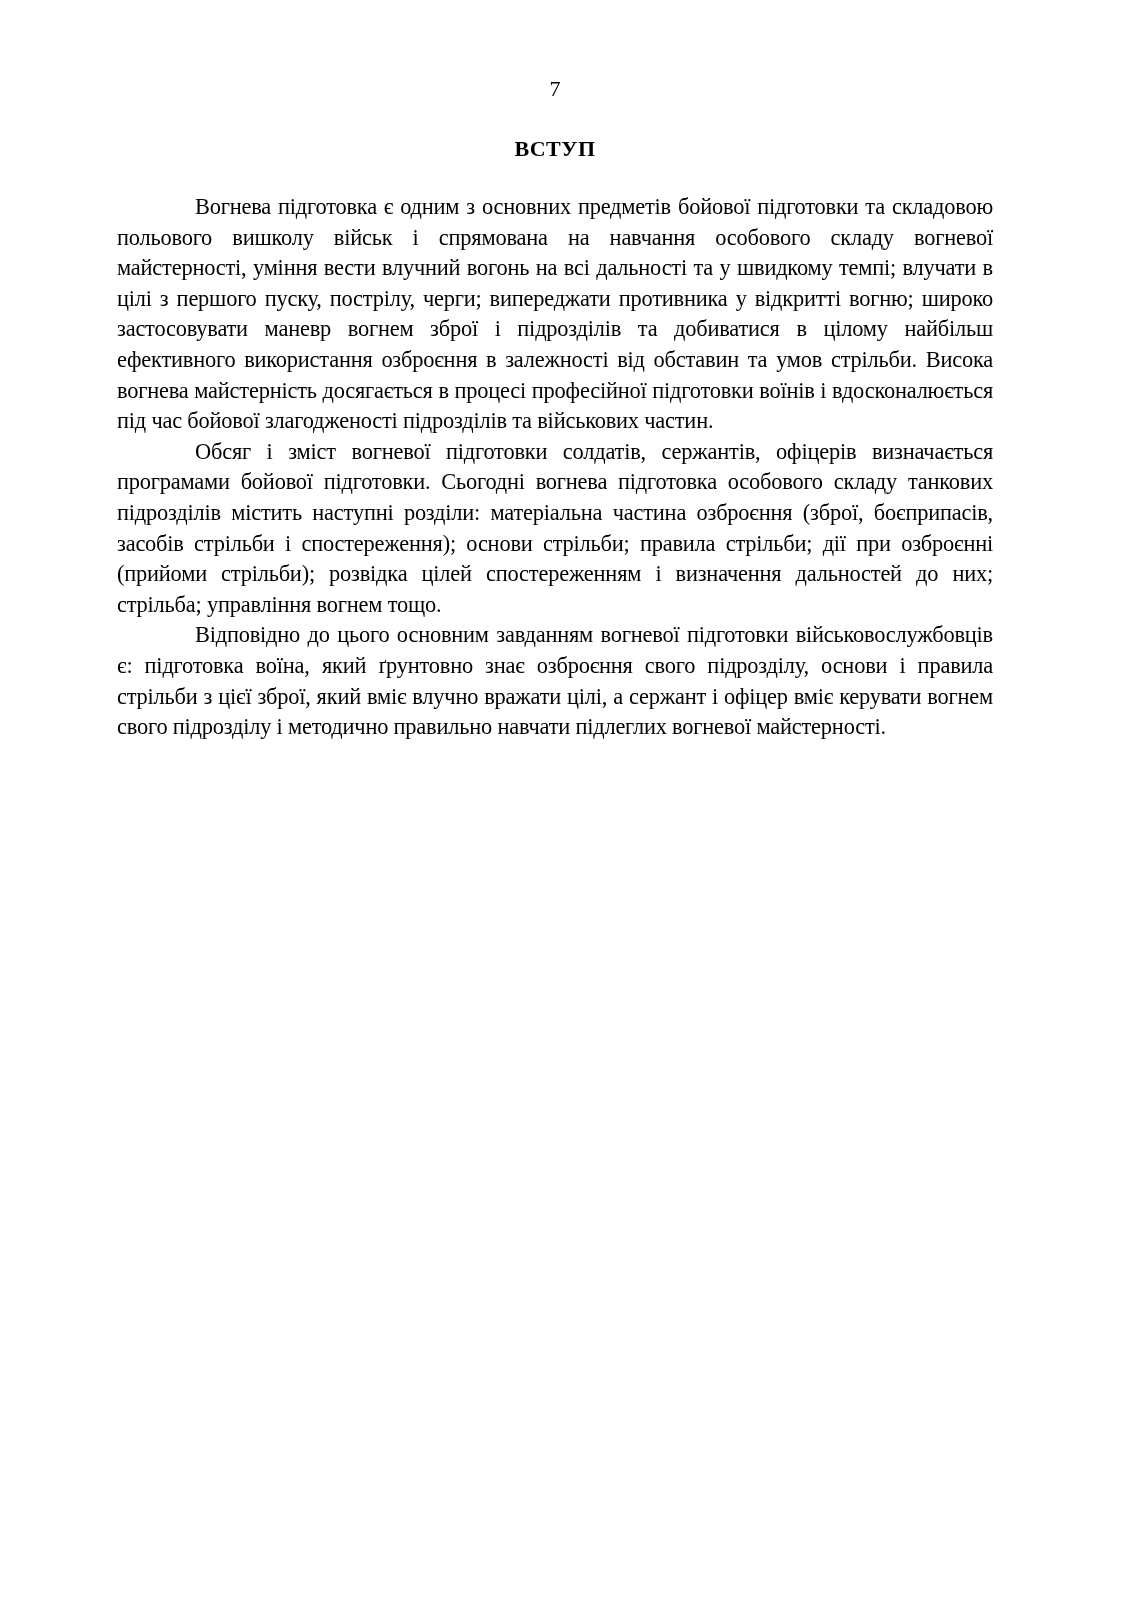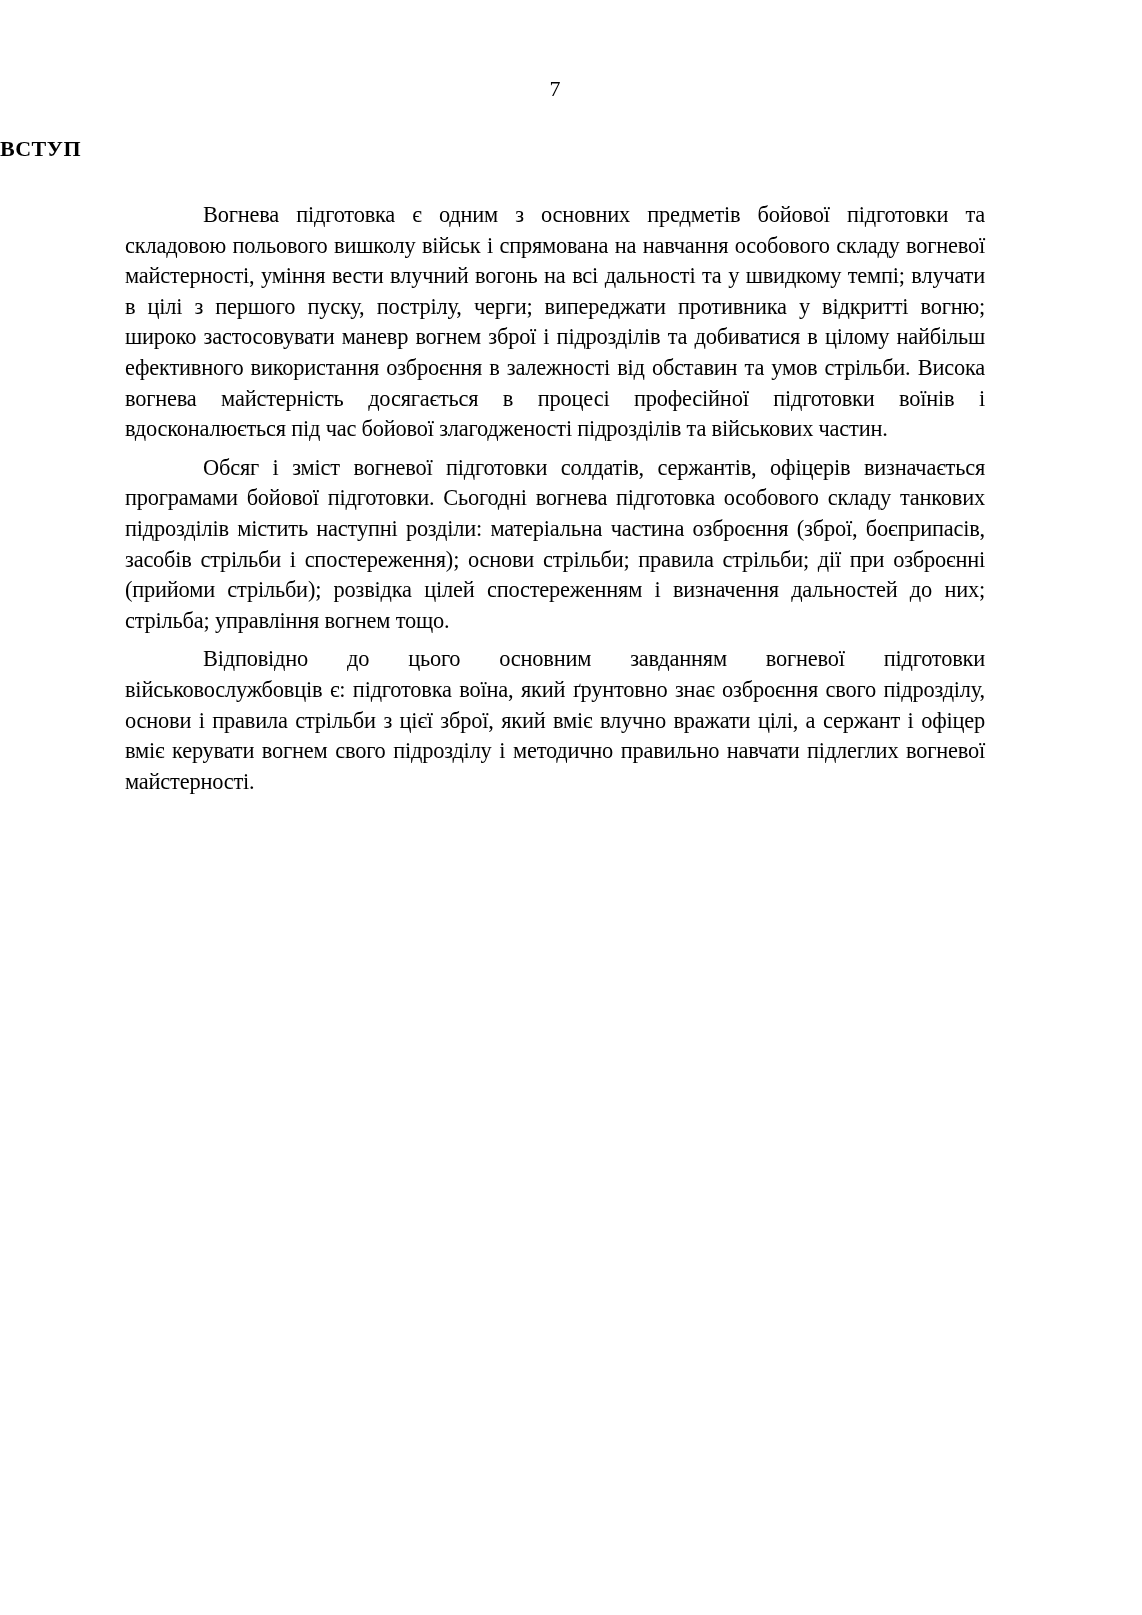--- a/index.html
+++ b/index.html
@@ -8,28 +8,28 @@
     position: absolute; left: 0; top: 0; width: 1142px; height: 1615px;
     background: #ffffff; color: #000000;
     font-family: "Liberation Serif", "DejaVu Serif", serif;
   }
   .page-number {
     position: absolute; top: 76px; left: 0; width: 1110px;
     text-align: center; font-size: 22px; line-height: 26px;
   }
   .title {
     position: absolute; top: 136px; left: 0; width: 1110px;
-    text-align: left; font-size: 22px; font-weight: bold; line-height: 26px;
+    text-align: center; font-size: 22px; font-weight: bold; line-height: 26px;
     letter-spacing: 0.5px;
   }
   .body-text {
     position: absolute; top: 192px; left: 117px; width: 876px;
   }
   .para {
-    margin: 8px; font-size: 22.4px; line-height: 30.6px;
+    margin: 0; font-size: 22.4px; line-height: 30.6px;
     text-align: justify; text-indent: 78px;
     letter-spacing: -0.2px;
   }
 </style>
 </head>
 <body>
 
 <div class="page">
   <div class="page-number">7</div>
   <div class="title">ВСТУП</div>

